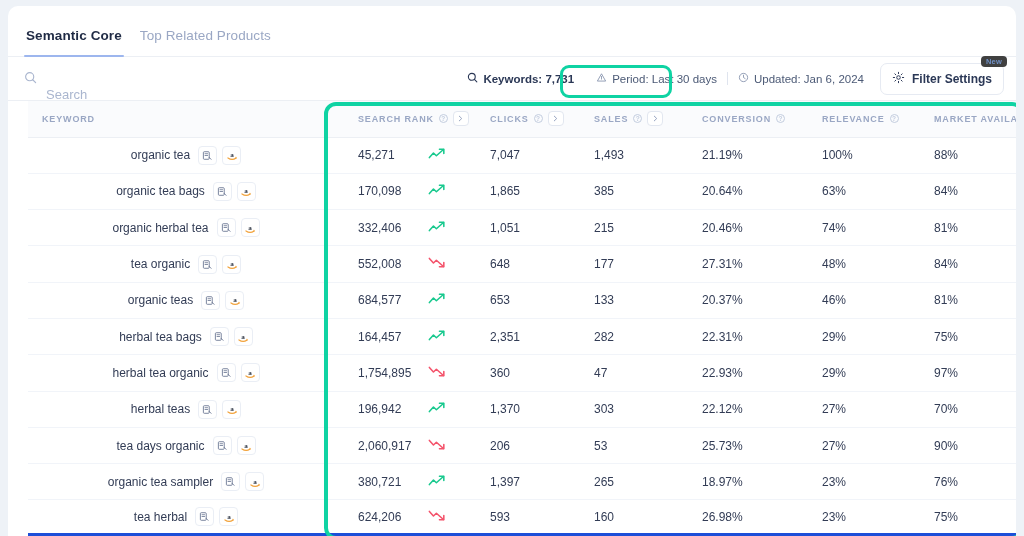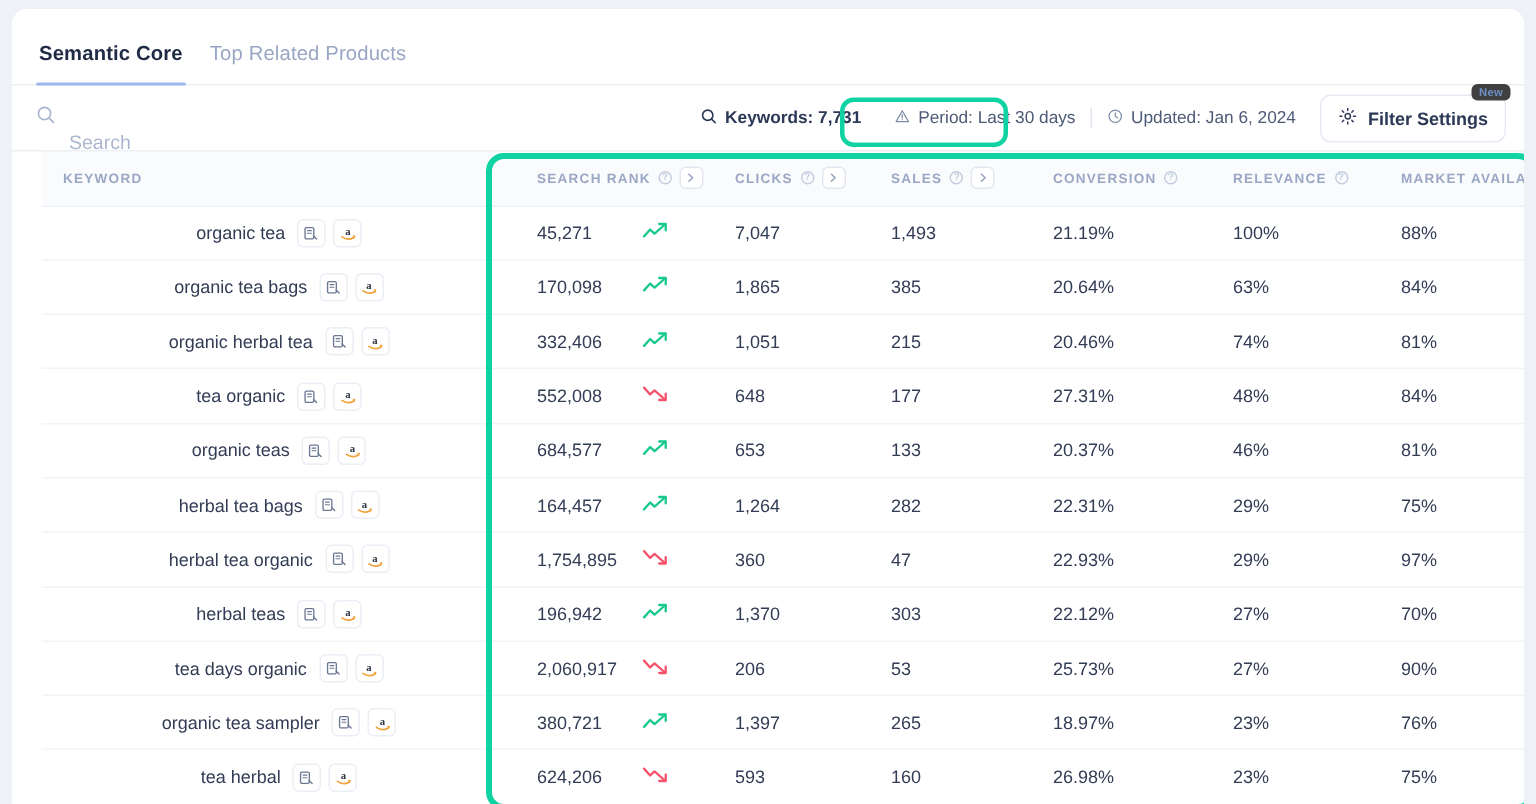--- a/index.html
+++ b/index.html
@@ -209,21 +209,21 @@
 
   tbody td {
     height: 36.3px;
     font-size: 12px;
     color: #323c55;
     padding: 0 14px;
     border-bottom: 1px solid #f1f4f9;
     vertical-align: middle;
     white-space: nowrap;
   }
-  tbody tr:last-child td { border-bottom: 1px solid #1d4ed8; }
+  tbody tr:last-child td { border-bottom: 6px solid #1d4ed8; }
 
   .kw-cell {
     display: flex;
     align-items: center;
     justify-content: center;
     gap: 8px;
   }
   .kw-text { color: #323c55; font-size: 12px; }
   .kw-actions { display: flex; gap: 5px; }
   .mini-btn {
@@ -631,21 +631,21 @@
             </td>
             <td>
               <div class="rank-cell">
                 <span>164,457</span>
                 <span class="trend"><svg width="20" height="13" viewBox="0 0 22 14" fill="none">
                     <path d="M1.5 11.5 6 6.5l3.2 3L17 2.6" stroke="#18c98e" stroke-width="1.7" stroke-linecap="round" stroke-linejoin="round"></path>
                     <path d="M12.6 2.4H17.4V7.1" stroke="#18c98e" stroke-width="1.7" stroke-linecap="round" stroke-linejoin="round"></path>
                   </svg></span>
               </div>
             </td>
-            <td>1,264</td>
+            <td>2,351</td>
             <td>282</td>
             <td>22.31%</td>
             <td>29%</td>
             <td>75%</td>
           </tr>
           <tr>
             <td>
               <div class="kw-cell">
                 <span class="kw-text">herbal tea organic</span>
                 <span class="kw-actions">

